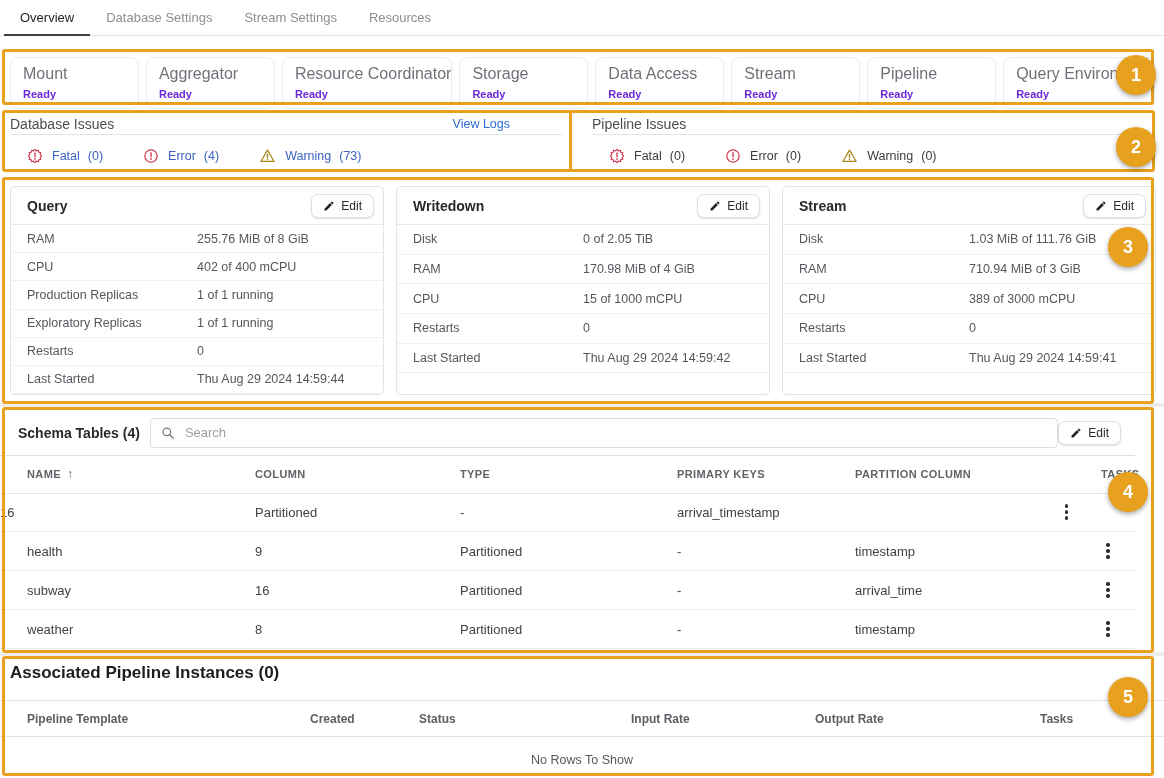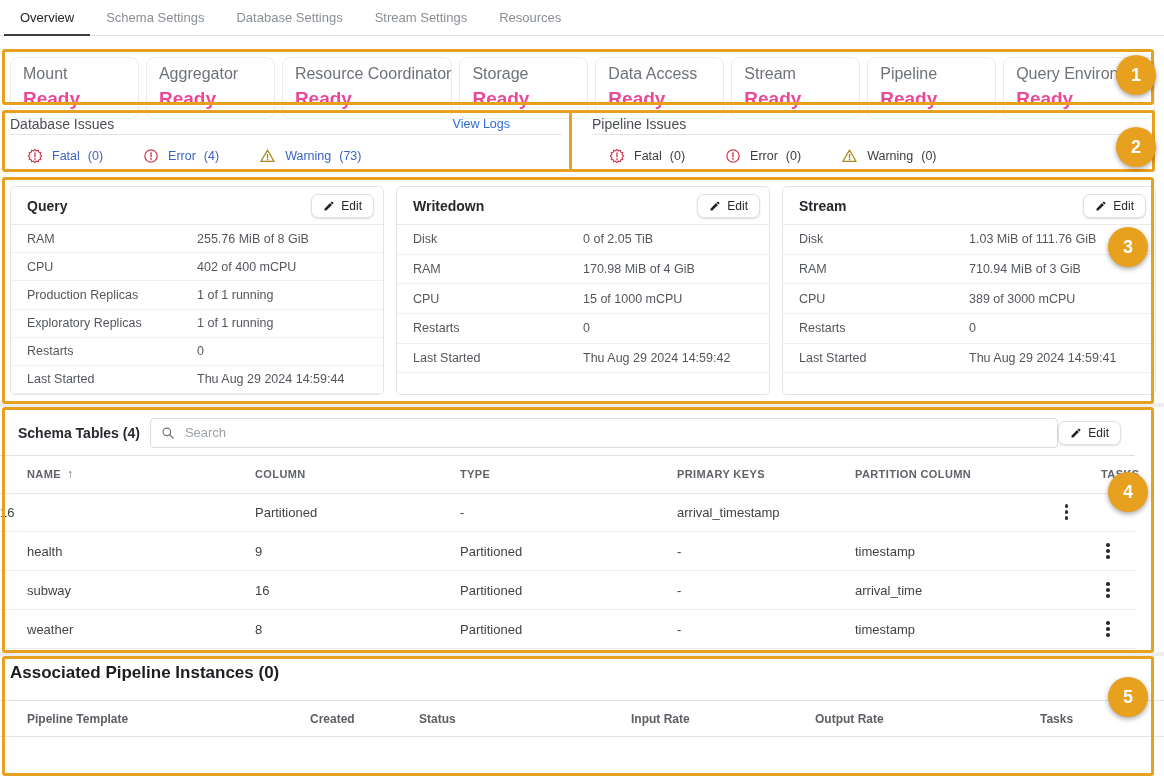--- a/index.html
+++ b/index.html
@@ -10,21 +10,21 @@
   .tabbar{position:absolute;top:0;left:0;width:1164px;height:36px;background:#fff;
           border-bottom:1px solid #e2e2e2;display:flex;align-items:stretch;padding-left:4px;box-sizing:border-box;}
   .tab{display:flex;align-items:center;padding:0 16px;font-size:13px;color:#8a8f94;position:relative;cursor:pointer;}
   .tab.active{color:#222528;}
   .tab.active::after{content:"";position:absolute;left:0;right:0;bottom:-1px;height:2px;background:#3c4043;}
 
   
   .status-row{position:absolute;top:57px;left:10px;width:1145px;display:flex;gap:7px;}
   .chip{flex:1;background:#fff;border:1px solid #ebebeb;border-radius:8px;padding:7px 0 8px 12px;box-sizing:border-box;}
   .chip-label{font-size:16px;color:#6d7278;margin-bottom:5px;white-space:nowrap;}
-  .chip-value{font-size:19px;font-weight:bold;color:#ec4899;}
+  .chip-value{font-size:11px;font-weight:bold;color:#6d28d9;}
 
   
   .issues-panel{position:absolute;top:113px;}
   .issues-panel.db{left:10px;width:552px;}
   .issues-panel.pl{left:592px;width:558px;}
   .issues-head{display:flex;justify-content:space-between;align-items:center;height:21px;
                border-bottom:1px solid #e4e4e4;}
   .issues-title{font-size:14px;color:#4a4e52;}
   .view-logs{font-size:12.5px;color:#2e6bd6;cursor:pointer;margin-right:52px;}
   .issue-row{display:flex;align-items:center;gap:40px;padding:13px 0 0 17px;}
@@ -89,21 +89,20 @@
               display:flex;align-items:center;justify-content:center;font-size:18px;font-weight:bold;
               box-shadow:0 2px 5px rgba(0,0,0,0.35);pointer-events:none;z-index:45;}
 </style>
 </head>
 <body>
 
 <div id="app">
 
   <div class="tabbar">
     <div class="tab active">Overview</div>
-    <div class="tab">Schema Settings</div>
     <div class="tab">Database Settings</div>
     <div class="tab">Stream Settings</div>
     <div class="tab">Resources</div>
   </div>
 
   <div class="status-row">
     <div class="chip">
       <div class="chip-label">Mount</div>
       <div class="chip-value">Ready</div>
     </div>
@@ -407,20 +406,21 @@
   <div class="pipeline">
     <div class="pi-title">Associated Pipeline Instances (0)</div>
     <div class="pi-cols">
       <div class="c0">Pipeline Template</div>
       <div>Created</div>
       <div>Status</div>
       <div>Input Rate</div>
       <div>Output Rate</div>
       <div>Tasks</div>
     </div>
+    <div class="pi-empty">No Rows To Show</div>
   </div>
 
   <div class="ann-box" style="top:49px;left:2px;width:1152px;height:56px;"></div>
   <div class="ann-box" style="top:110px;left:2px;width:570px;height:62px;"></div>
   <div class="ann-box" style="top:110px;left:569px;width:586px;height:62px;"></div>
   <div class="ann-box" style="top:177px;left:2px;width:1152px;height:227px;"></div>
   <div class="ann-box" style="top:407px;left:2px;width:1152px;height:246px;"></div>
   <div class="ann-box" style="top:656px;left:2px;width:1152px;height:120px;"></div>
 
   <div class="ann-circle" style="top:55px;left:1116px;">1</div>

